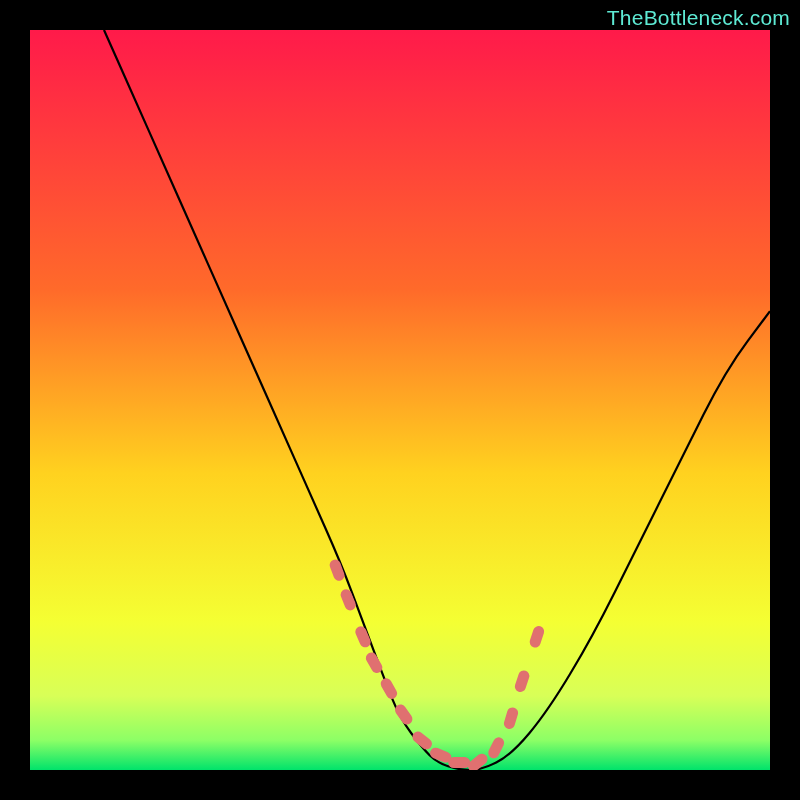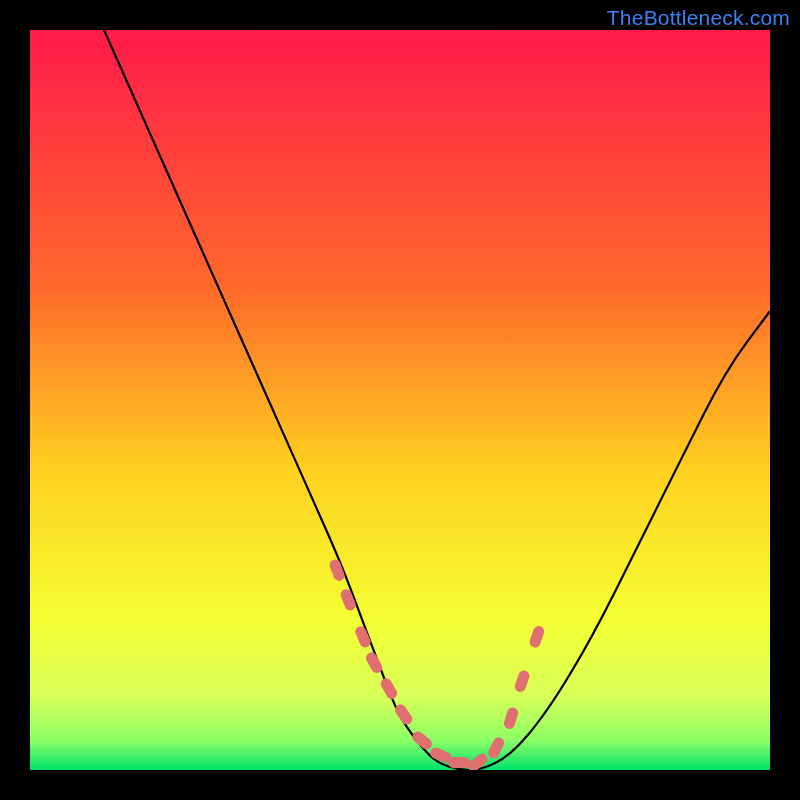--- a/index.html
+++ b/index.html
@@ -16,21 +16,21 @@
     left: 30px;
     top: 30px;
     width: 740px;
     height: 740px;
     box-sizing: border-box;
   }
   .attribution {
     position: absolute;
     top: 6px;
     right: 10px;
-    color: #3b82f6;
+    color: #5eead4;
     font-size: 21px;
     font-weight: 500;
     letter-spacing: 0.2px;
   }
   svg {
     display: block;
   }
 </style>
 </head>
 <body>

